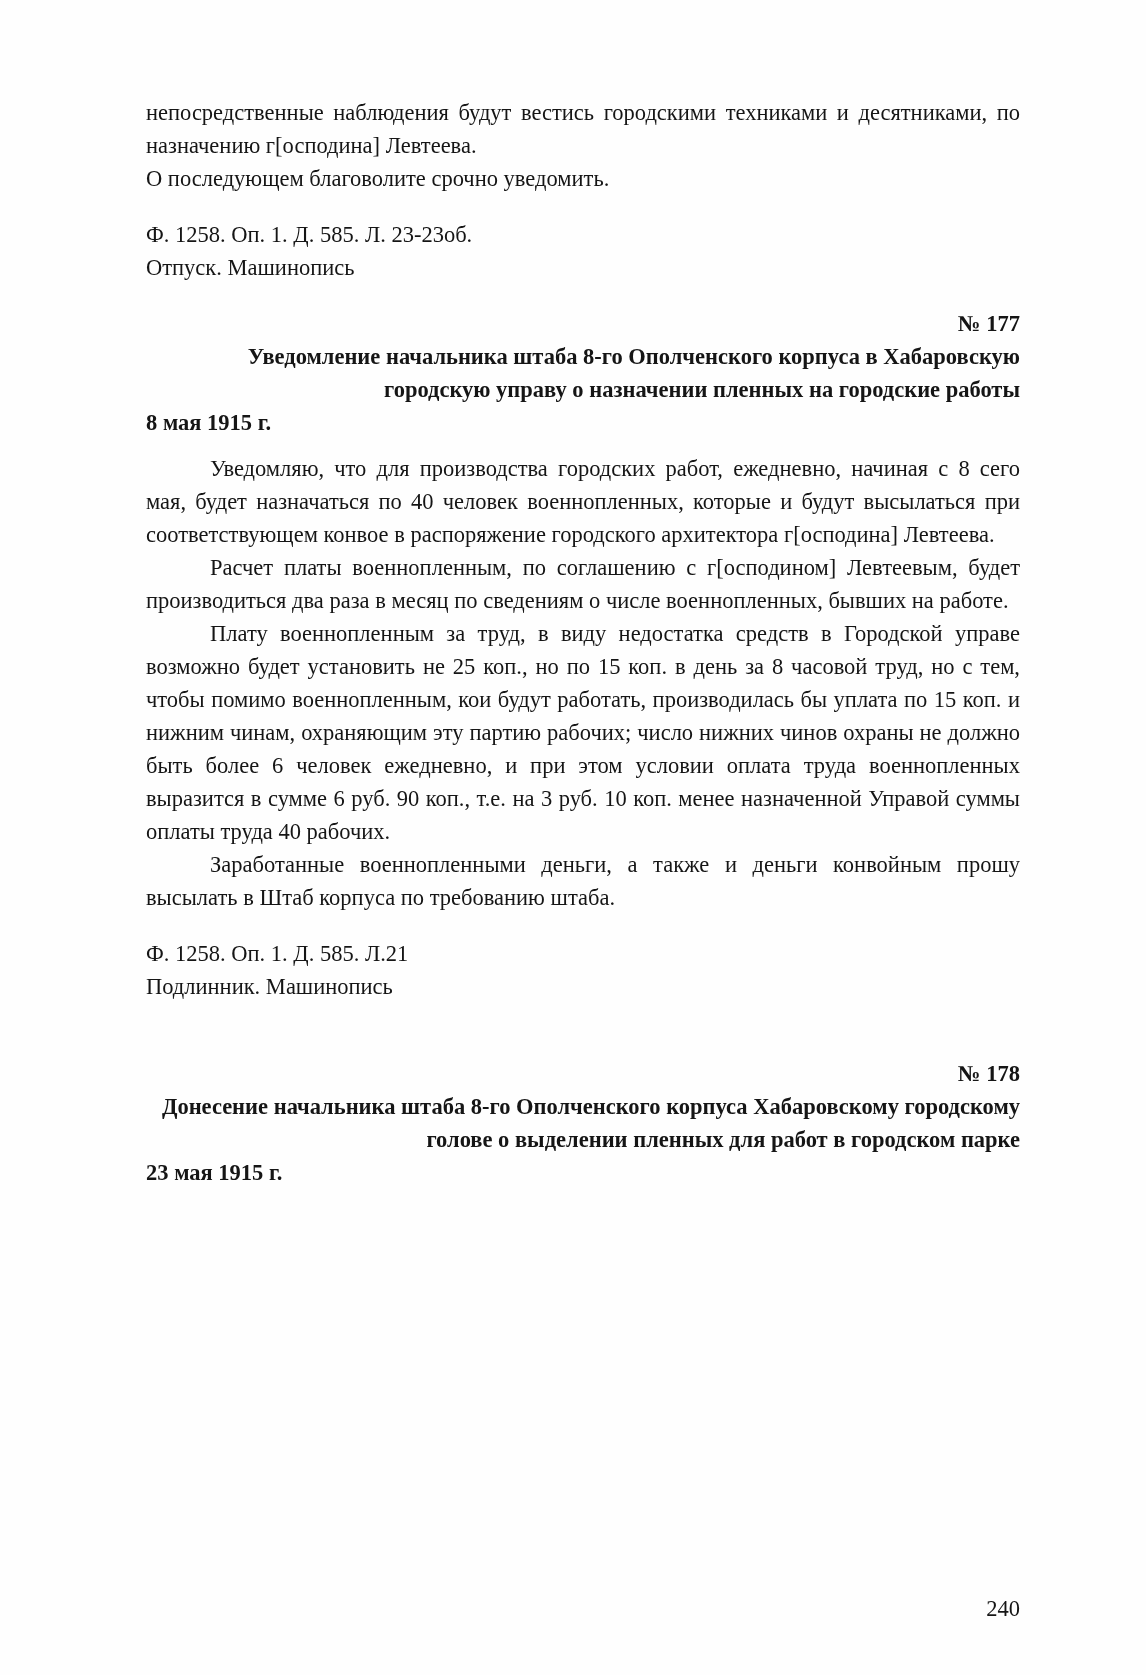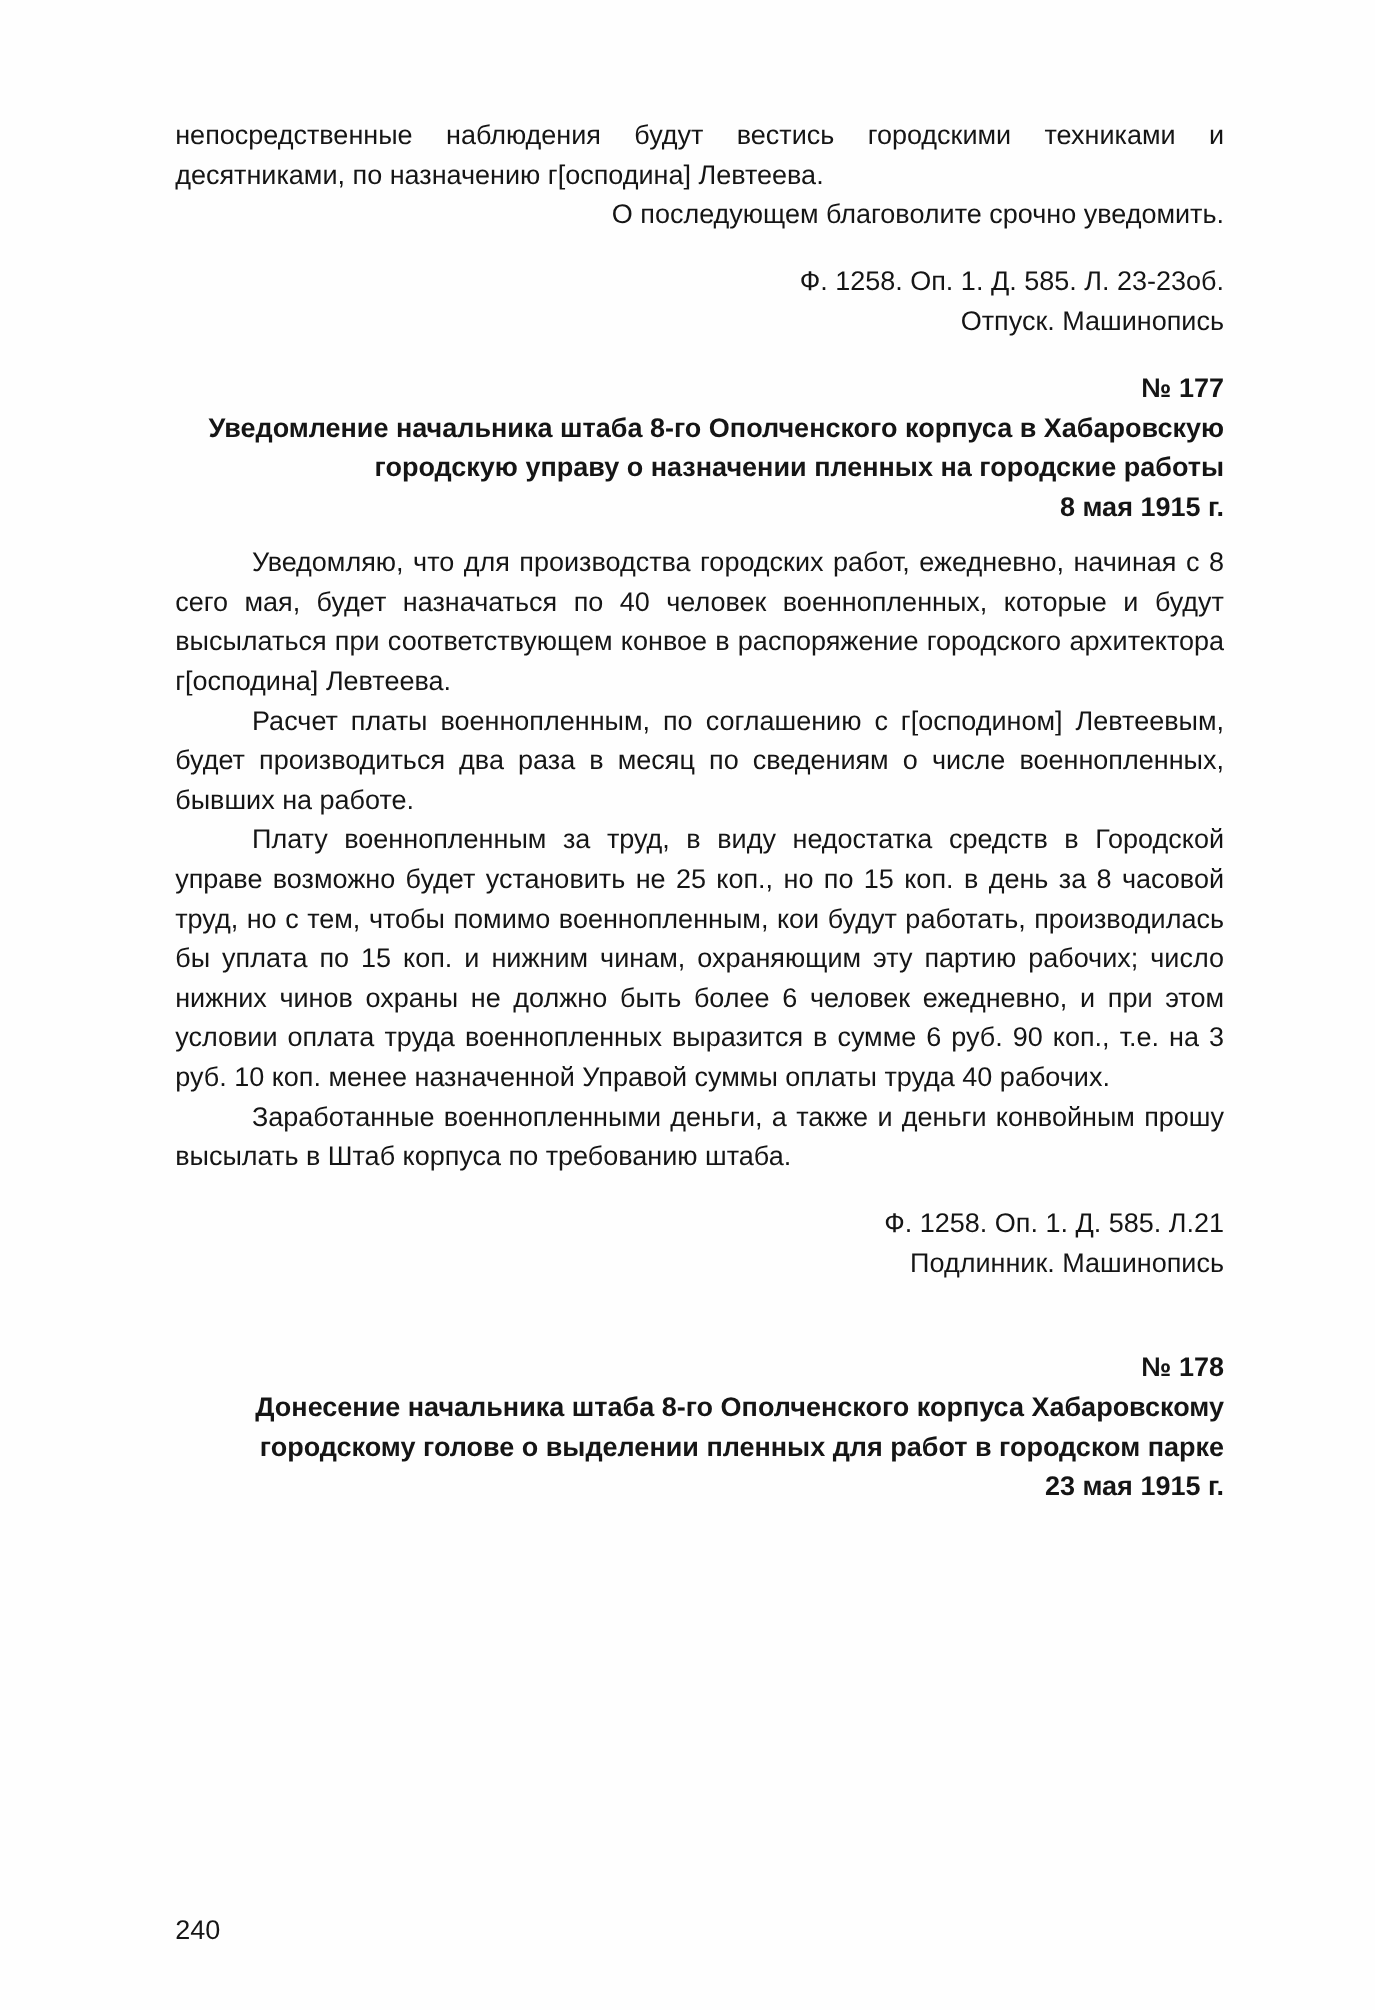--- a/index.html
+++ b/index.html
@@ -7,41 +7,41 @@
     padding: 0;
     background: #ffffff;
   }
   .page {
     width: 1146px;
     height: 1675px;
     margin: 0 auto;
     background: #fefefe;
     box-sizing: border-box;
     padding: 96px 126px 0 146px;
-    font-family: Liberation Sans, sans-serif;
+    font-family: Liberation Serif, serif;
     font-size: 22.5px;
     line-height: 33px;
     color: #151515;
     position: relative;
   }
   p { margin: 0; }
   .justify { text-align: justify; }
   .indent  { text-indent: 64px; }
-  .right   { text-align: right; }
+  .right   { text-align: left; }
   .center  { text-align: right; }
   .bold    { font-weight: bold; }
   .mt-sm { margin-top: 13px; }
   .mt-md { margin-top: 23px; }
   .mt-lg { margin-top: 54px; }
   .page-number {
     position: absolute;
     left: 146px;
     right: 126px;
     bottom: 50px;
-    text-align: left;
+    text-align: right;
   }
 </style>
 </head>
 <body>
 
 <div class="page">
 
   <p class="justify">непосредственные наблюдения будут вестись городскими техниками и десятниками, по назначению г[осподина] Левтеева.</p>
 
   <p class="right">О последующем благоволите срочно уведомить.</p>

